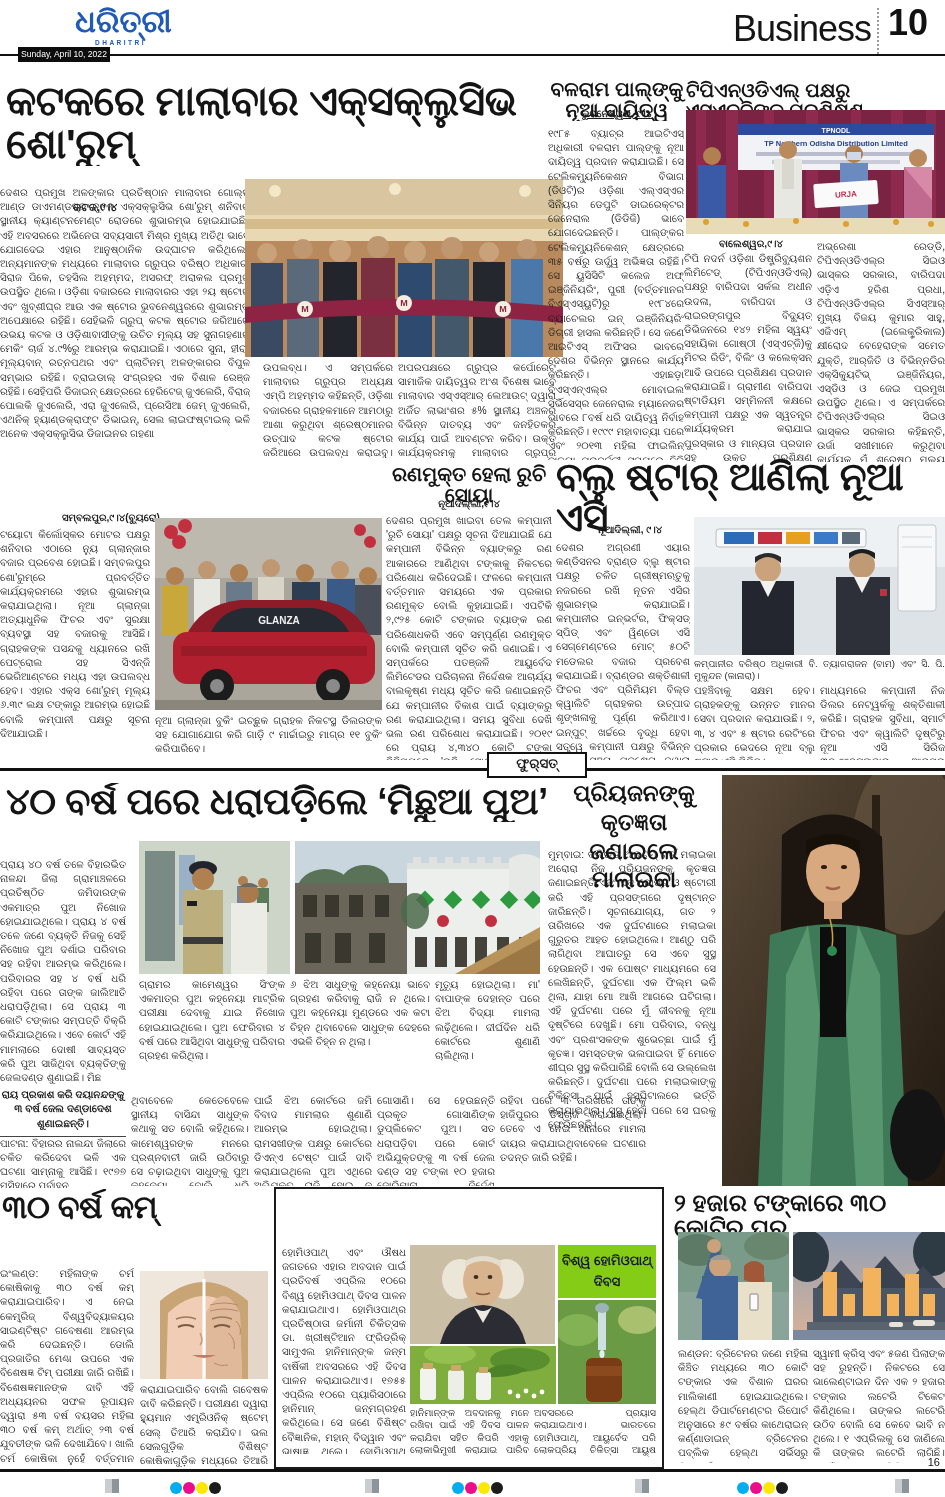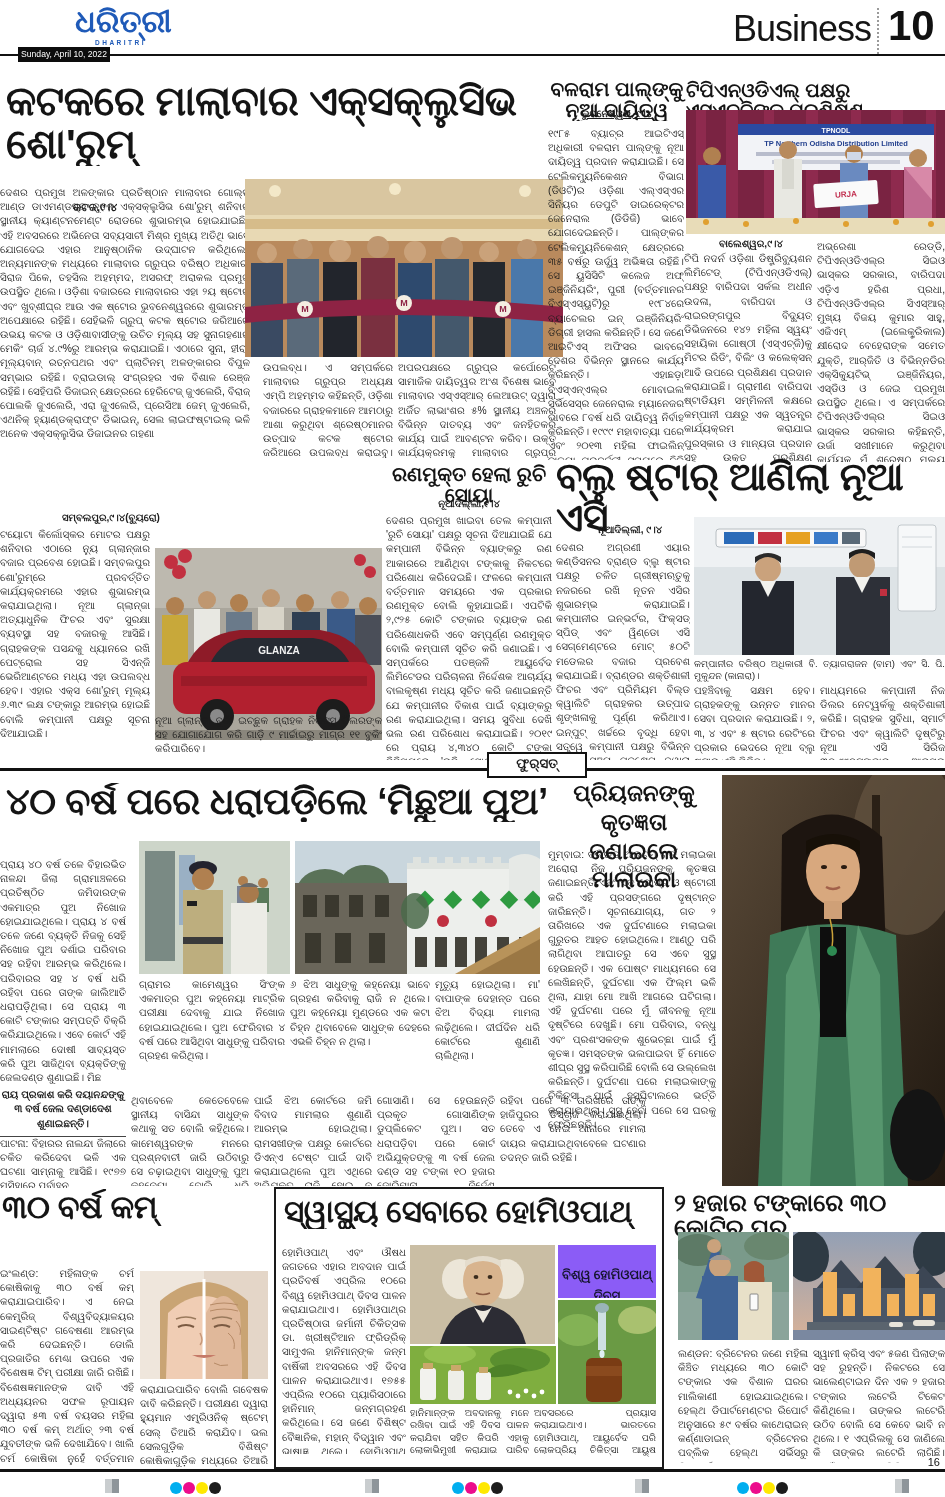--- a/index.html
+++ b/index.html
@@ -12,29 +12,29 @@
   .cap{font-size:9.5px;line-height:1.3;text-align:justify;overflow:hidden;}
   .center{text-align:center;}
   .photo{overflow:hidden;background:#ccc;}
   .photo svg{display:block;width:100%;height:100%;}
   .rule{background:#111;}
   
   #logo-odia{font-size:31px;font-weight:bold;color:#1f5ab8;line-height:1;}
   #logo-sub{font-size:6.5px;font-weight:bold;letter-spacing:2.5px;color:#1f5ab8;}
   #date-box{background:#0d0d0d;color:#fff;font-size:8.6px;line-height:15px;text-align:center;}
   #business-title{font-size:36px;color:#151515;font-weight:400;letter-spacing:-1px;}
-  #page-num{font-size:42px;font-weight:bold;color:#111;}
+  #page-num{font-size:36px;font-weight:bold;color:#111;}
   #head-divider{border-left:2px dotted #9a9a9a;}
   
   #fursat-box{background:#fff;border:2px solid #111;font-size:13.5px;font-weight:bold;
               text-align:center;line-height:19px;overflow:hidden;}
   
   #homeo-box{border:2px solid #1a1a1a;}
-  #homeo-day-box{background:#8b5cf6;font-size:13px;font-weight:bold;text-align:center;
-                 line-height:1.6;overflow:hidden;color:#15152e;padding-top:20px;box-sizing:border-box;font-family:Liberation Serif, serif;}
+  #homeo-day-box{background:#84cc16;font-size:13px;font-weight:bold;text-align:center;
+                 line-height:1.6;overflow:hidden;color:#15152e;padding-top:6px;box-sizing:border-box;}
   
   .regsq{width:14px;height:14px;background:linear-gradient(90deg,#c9cdcf 50%,#8e959a 50%);}
   .dot{width:12px;height:12px;border-radius:50%;display:inline-block;margin-right:1px;}
   .dot.c{background:#00aeef;} .dot.m{background:#ec0c8c;}
   .dot.y{background:#ffe800;} .dot.k{background:#1c1c1c;}
   #page-ref{font-size:11px;color:#111;}
 </style>
 </head>
 <body>
 
@@ -143,21 +143,21 @@
           <circle cx="245" cy="114" r="3"></circle>
         </g>
     </svg>
   </div>
   <div class="abs dl center" style="left:686px;top:238px;width:130px;">ବାଲେଶ୍ୱର,୯।୪</div>
   <div class="abs col" style="left:684px;top:252px;width:128px;height:210px;">ଟିପି ନଦର୍ନ ଓଡ଼ିଶା ଡିଷ୍ଟ୍ରିବ୍ୟୁଶନ ଲିମିଟେଡ୍ (ଟିପିଏନ୍ଓଡିଏଲ୍) ପକ୍ଷରୁ ବାରିପଦା ସର୍କଲ ଅଧୀନ ଉଦଳା, ବାରିପଦା ଓ ରାଇରଙ୍ଗପୁର ବିଦ୍ୟୁତ୍ ଡିଭିଜନରେ ୧୪୨ ମହିଳା ସ୍ୱୟଂ ସହାୟିକା ଗୋଷ୍ଠୀ (ଏସ୍ଏଚ୍‌ଜି)କୁ ମିଟର ରିଡିଂ, ବିଲିଂ ଓ କଲେକ୍ସନ୍ ଆଦି ଉପରେ ପ୍ରଶିକ୍ଷଣ ପ୍ରଦାନ କରାଯାଇଛି। ଗ୍ରାମୀଣ ବାରିପଦା ଷ୍ଟାଡିୟମ ସମ୍ମିଳନୀ କକ୍ଷରେ କମ୍ପାନୀ ପକ୍ଷରୁ ଏକ ସ୍ୱତନ୍ତ୍ର କାର୍ଯ୍ୟକ୍ରମ କରାଯାଇ ପୁରସ୍କାର ଓ ମାନ୍ୟତା ପ୍ରଦାନ ସହ ଉକ୍ତ ପ୍ରଶିକ୍ଷଣ କାର୍ଯ୍ୟକ୍ରମକୁ ସଫଳତାର ସହ ଶେଷ କରାଯାଇଥିଲା। ଏହି ଅବସରରେ ମୟୂରଭଞ୍ଜ ଜିଲ୍ଲାପାଳ ତଥା ଜିଲା ମାଜିଷ୍ଟ୍ରେଟ୍ ବିନୀତ୍ ଭରଦ୍ୱାଜ, ପିଡି ଡିଆରଡିଏ ପି.</div>
   <div class="abs col" style="left:817px;top:240px;width:128px;height:222px;">ଅଭ୍ରେଶା ରେଡ୍ଡି, ଟିପିଏନ୍ଓଡିଏଲ୍‌ର ସିଇଓ ଭାସ୍କର ସରକାର, ବାରିପଦା ଏଡ଼ିଏ ହରିଶ ପ୍ରଧା, ଟିପିଏନ୍ଓଡିଏଲ୍‌ର ସିଏସ୍‌ଆର୍ ମୁଖ୍ୟ ବିଜୟ କୁମାର ସାହୁ, ଏଜିଏମ୍ (ଇଲେକ୍ଟ୍ରିକାଲ) କ୍ଷୀରୋଦ ବେହେରାଙ୍କ ସମେତ ଯୁକ୍ତି, ଆର୍‌ଜିତି ଓ ବିଭିନ୍ନଡିର ଏକ୍ସିକ୍ୟୁଟିଭ୍ ଇଞ୍ଜିନିୟର, ଏସ୍‌ଡିଓ ଓ ଜେଇ ପ୍ରମୁଖ ଉପସ୍ଥିତ ଥିଲେ। ଏ ସମ୍ପର୍କରେ ଟିପିଏନ୍ଓଡିଏଲ୍‌ର ସିଇଓ ଭାସ୍କର ସରକାର କହିଛନ୍ତି, ଉର୍ଜା ସଖୀମାନେ କରୁଥିବା କାର୍ଯ୍ୟକୁ ମୁଁ ଶ୍ରେଷ୍ଠ ମୂଲ୍ୟ ପ୍ରଦାନ କରୁଛି ଏବଂ ସେମାନଙ୍କୁ ପ୍ରଶଂସା କରୁଛି। ଏଭଳି କେତେକ ଗ୍ରାମ ରହିଛି ଯେଉଁଠାରେ ବିଲିଂ ଏଜେଣ୍ଟଙ୍କ ତୁଳନାରେ ସେମାନଙ୍କ ବିଲିଂ ଓ ସଂଗ୍ରହ ଭଲ ରହିଛି ବୋଲି ସରକାର କହିଛନ୍ତି।</div>
 
   <div class="abs dl" style="left:62px;top:512px;">ସମ୍ବଲପୁର,୯।୪(ବ୍ୟୁରୋ)</div>
   <div class="abs col" style="left:0;top:528px;width:150px;height:232px;">ଟୟୋଟା କିର୍ଲୋସ୍କର ମୋଟର ପକ୍ଷରୁ ଶନିବାର ଏଠାରେ ନ୍ୟୁ ଗ୍ଲାନ୍‌ଜାର ବଜାର ପ୍ରବେଶ ହୋଇଛି। ସମ୍ବଲପୁର ଶୋ'ରୁମ୍‌ରେ ପ୍ରବର୍ତ୍ତିତ କାର୍ଯ୍ୟକ୍ରମରେ ଏହାର ଶୁଭାରମ୍ଭ କରାଯାଇଥିଲା। ନୂଆ ଗ୍ଲାନ୍‌ଜା ଅତ୍ୟାଧୁନିକ ଫିଚର ଏବଂ ସୁରକ୍ଷା ବ୍ୟବସ୍ଥା ସହ ବଜାରକୁ ଆସିଛି। ଗ୍ରାହକଙ୍କ ପସନ୍ଦକୁ ଧ୍ୟାନରେ ରଖି ପେଟ୍ରୋଲ ସହ ସିଏନ୍‌ଜି ଭେରିଆଣ୍ଟରେ ମଧ୍ୟ ଏହା ଉପଲବ୍ଧ ହେବ। ଏହାର ଏକ୍ସ ଶୋ'ରୁମ୍ ମୂଲ୍ୟ ୬.୩୯ ଲକ୍ଷ ଟଙ୍କାରୁ ଆରମ୍ଭ ହୋଇଛି ବୋଲି କମ୍ପାନୀ ପକ୍ଷରୁ ସୂଚନା ଦିଆଯାଇଛି।</div>
-  <div class="abs photo" style="left:155px;top:518px;width:227px;height:192px;margin-top:30px;">
+  <div class="abs photo" style="left:155px;top:518px;width:227px;height:192px;">
     <svg viewBox="0 0 227 192" preserveAspectRatio="none">
       <rect width="227" height="192" fill="#aaa69c"></rect>
       <rect width="227" height="60" fill="#bdb9af"></rect>
       <g fill="#c23040">
           <circle cx="16" cy="14" r="7"></circle>
           <circle cx="30" cy="8" r="7"></circle>
           <circle cx="24" cy="24" r="7"></circle>
           <circle cx="205" cy="12" r="6"></circle>
           <circle cx="215" cy="24" r="6"></circle>
         </g>
@@ -381,21 +381,20 @@
           <path d="M70 40 Q84 36 98 40"></path>
           <path d="M88 62 Q96 68 94 78"></path>
           <path d="M74 92 Q80 96 88 94"></path>
           <path d="M96 50 Q102 56 100 64"></path>
         </g>
     </svg>
   </div>
   <div class="abs col" style="left:140px;top:1383px;width:128px;height:84px;">କରାଯାଇପାରିବ ବୋଲି ଗବେଷକ ଦାବି କରିଛନ୍ତି। ପରୀକ୍ଷଣ ଦ୍ୱାରା ହ୍ୟୁମାନ ଏମ୍ବ୍ରିଓନିକ୍ ଷ୍ଟେମ୍ ସେଲ୍ ତିଆରି କରାଯିବ। ଭଲ ସେଲଗୁଡ଼ିକ ବିଶିଷ୍ଟ କୋଷିକାଗୁଡ଼ିକ ମଧ୍ୟରେ ତିଆରି କରାଯାଇପାରିବ, ଯାହାଦ୍ୱାରା ପୁରୁଣା କୋଷିକାର ସ୍ଥାନ ନୂଆ କୋଷିକା ନେଇପାରିବ।</div>
 
   <div class="abs" id="homeo-box" style="left:274px;top:1187px;width:386px;height:278px;"></div>
-  <div class="abs hl" style="left:284px;top:1196px;width:370px;font-size:31px;">ସ୍ୱାସ୍ଥ୍ୟ ସେବାରେ ହୋମିଓପାଥ୍</div>
   <div class="abs col" style="left:282px;top:1246px;width:124px;height:208px;">ହୋମିଓପାଥ୍ ଏବଂ ଔଷଧ ଜଗତରେ ଏହାର ଅବଦାନ ପାଇଁ ପ୍ରତିବର୍ଷ ଏପ୍ରିଲ ୧୦ରେ ବିଶ୍ୱ ହୋମିଓପାଥ୍ ଦିବସ ପାଳନ କରାଯାଇଥାଏ। ହୋମିଓପାଥ୍‌ର ପ୍ରତିଷ୍ଠାତା ଜର୍ମାନୀ ଚିକିତ୍ସକ ଡା. ଖ୍ରୀଷ୍ଟିଆନ ଫ୍ରିଡ୍ରିକ୍ ସାମୁଏଲ ହାନିମାନ୍‌ଙ୍କ ଜନ୍ମ ବାର୍ଷିକୀ ଅବସରରେ ଏହି ଦିବସ ପାଳନ କରାଯାଇଥାଏ। ୧୭୫୫ ଏପ୍ରିଲ ୧୦ରେ ପ୍ୟାରିସଠାରେ ହାନିମାନ୍ ଜନ୍ମଗ୍ରହଣ କରିଥିଲେ। ସେ ଜଣେ ବିଶିଷ୍ଟ ବୈଜ୍ଞାନିକ, ମହାନ୍ ବିଦ୍ୱାନ ଏବଂ ଭାଷାଜ୍ଞ ଥିଲେ। ହୋମିଓପାଥ୍ ବ୍ୟବହାର କରି ସେ ସୁସ୍ଥ ହେବାର ଉପାୟ ମାନବ ସମାଜକୁ ବତାଇ ଦେଇଥିଲେ। ୧୮୪୩ ଜୁଲାଇ ୨ରେ ତାଙ୍କର ଦେହାନ୍ତ ହୋଇଥିଲା ଚିକିତ୍ସା ଶାସ୍ତ୍ରରେ</div>
   <div class="abs photo" style="left:410px;top:1245px;width:145px;height:99px;">
     <svg viewBox="0 0 145 99" preserveAspectRatio="none">
       <rect width="145" height="99" fill="#cfc3aa"></rect>
       <rect width="145" height="99" fill="#c2b69c" opacity="0.4"></rect>
       <ellipse cx="50" cy="34" rx="18" ry="20" fill="#ece6d8"></ellipse>
         <ellipse cx="96" cy="34" rx="18" ry="20" fill="#ece6d8"></ellipse>
       <ellipse cx="73" cy="36" rx="20" ry="25" fill="#d8b48e"></ellipse>
       <path d="M55 22 Q73 10 91 22 L91 16 Q73 6 55 16 Z" fill="#e4dccc"></path>
       <ellipse cx="66" cy="32" rx="2.4" ry="2" fill="#3a2c1e"></ellipse>

